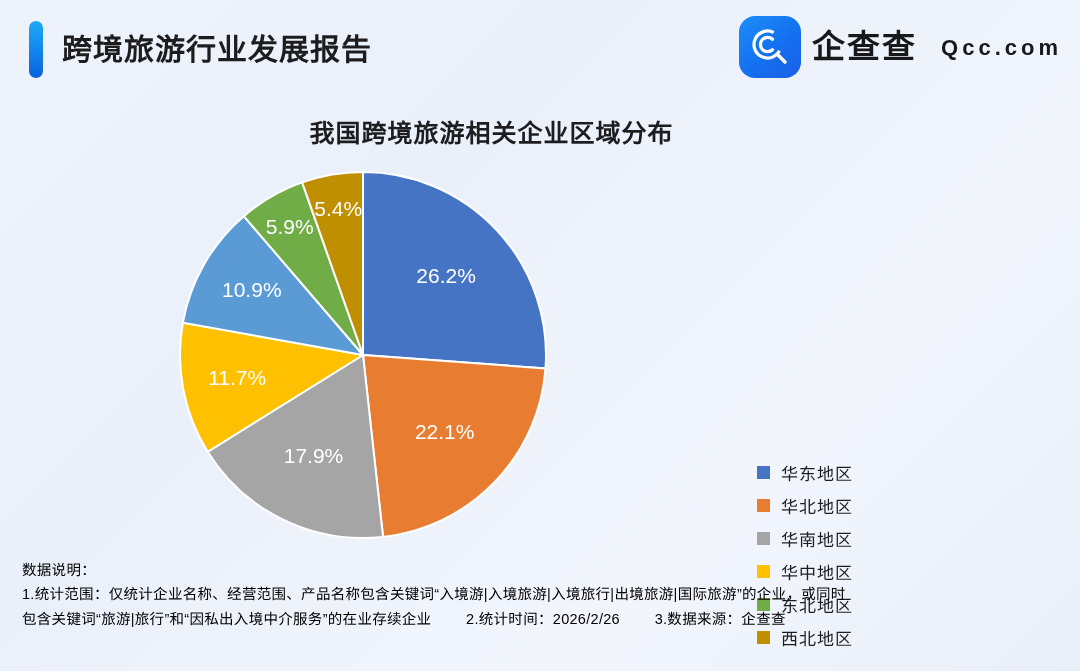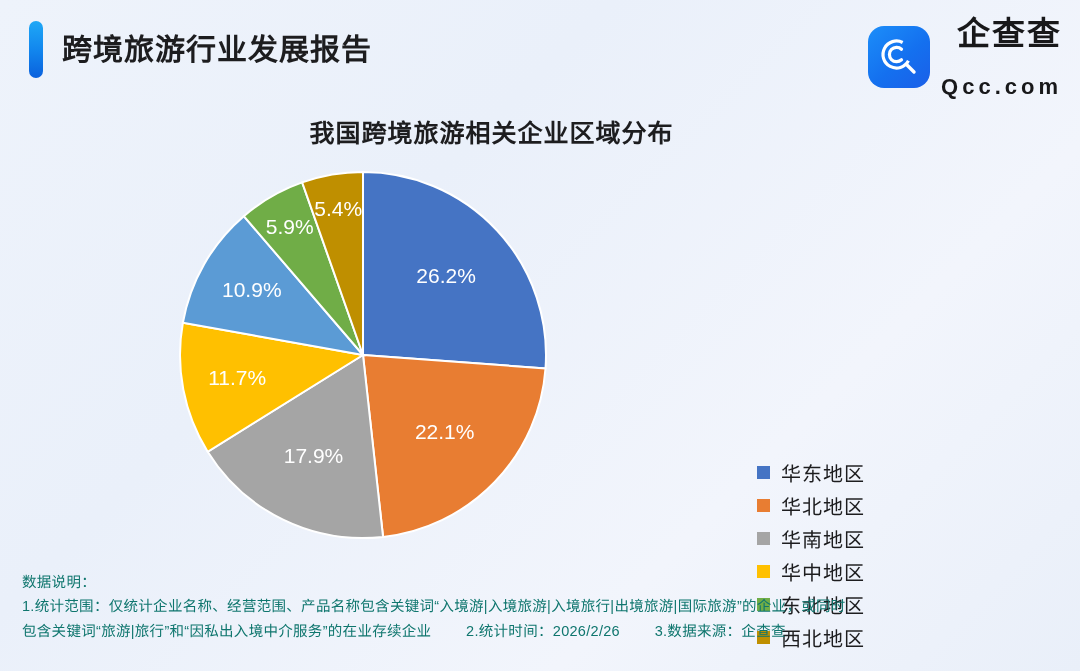--- a/index.html
+++ b/index.html
@@ -27,21 +27,21 @@
     letter-spacing:1px; line-height:52px;
   }
 
   
   .logo { position:absolute; right:22px; top:16px; display:flex; align-items:center; gap:11px; }
   .logo-mark {
     width:62px; height:62px; border-radius:16px;
     background:linear-gradient(140deg,#1c8ef9 0%,#1470ef 55%,#1b5fe8 100%);
     display:flex; align-items:center; justify-content:center;
   }
-  .logo-text { display:flex; flex-direction:column; align-items:flex-end;gap:24px; }
+  .logo-text { display:flex; flex-direction:row; align-items:center;gap:24px; }
   .logo-cn { font-size:33px; font-weight:bold; color:#18181a; letter-spacing:2px; line-height:36px; }
   .logo-en { font-size:22px; font-weight:bold; color:#18181a; letter-spacing:4px; line-height:20px; margin-top:1px; }
 
   
   .chart-title {
     position:absolute; left:0; top:113px; width:983px; text-align:center;
     font-size:25px; font-weight:bold; color:#1d1d1f; letter-spacing:1px;
   }
   .chart-area { position:absolute; left:0; top:170px; width:1080px; height:385px; }
   .pie-wrap { position:absolute; left:178px; top:0px; width:370px; height:370px; }
@@ -49,24 +49,24 @@
   .slice-label {
     font-family:"Liberation Sans","DejaVu Sans",sans-serif;
     font-size:21px; fill:#ffffff; font-weight:400;
     text-anchor:middle; dominant-baseline:middle;
   }
 
   
   .legend { position:absolute; left:757px; top:286px; }
   .legend-item { display:flex; align-items:center; height:33px; }
   .legend-swatch { width:13px; height:13px; flex:0 0 13px; }
-  .legend-label { margin-left:11px; font-size:20px; color:#1d1d1f; letter-spacing:1px; }
+  .legend-label { margin-left:11px; font-size:17px; color:#1d1d1f; letter-spacing:1px; }
 
   
-  .footnote { position:absolute; left:22px; top:570px; width:1040px; color:#0f766e; }
+  .footnote { position:absolute; left:22px; top:558px; width:1040px; color:#000000; }
   .fn-head { font-size:14.5px; line-height:24px; letter-spacing:.3px; }
   .fn-line { font-size:14.5px; line-height:25px; letter-spacing:.3px; white-space:nowrap; }
   .fn-gap { display:inline-block; width:26px; }
 </style>
 </head>
 <body>
 
 <div class="header">
   <div class="accent-bar"></div>
   <div class="report-title">跨境旅游行业发展报告</div>

